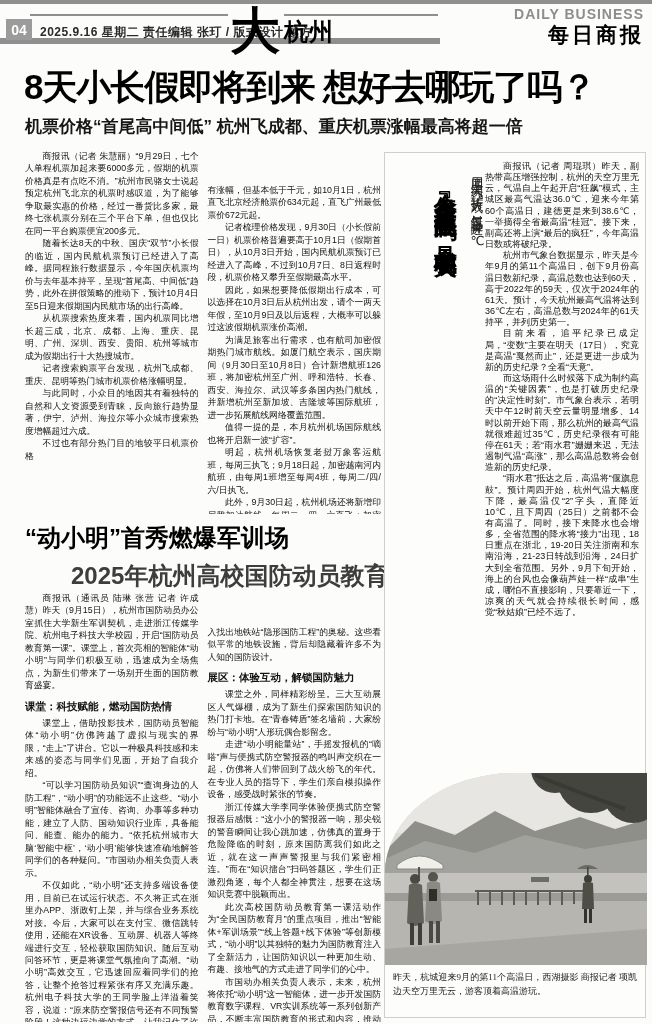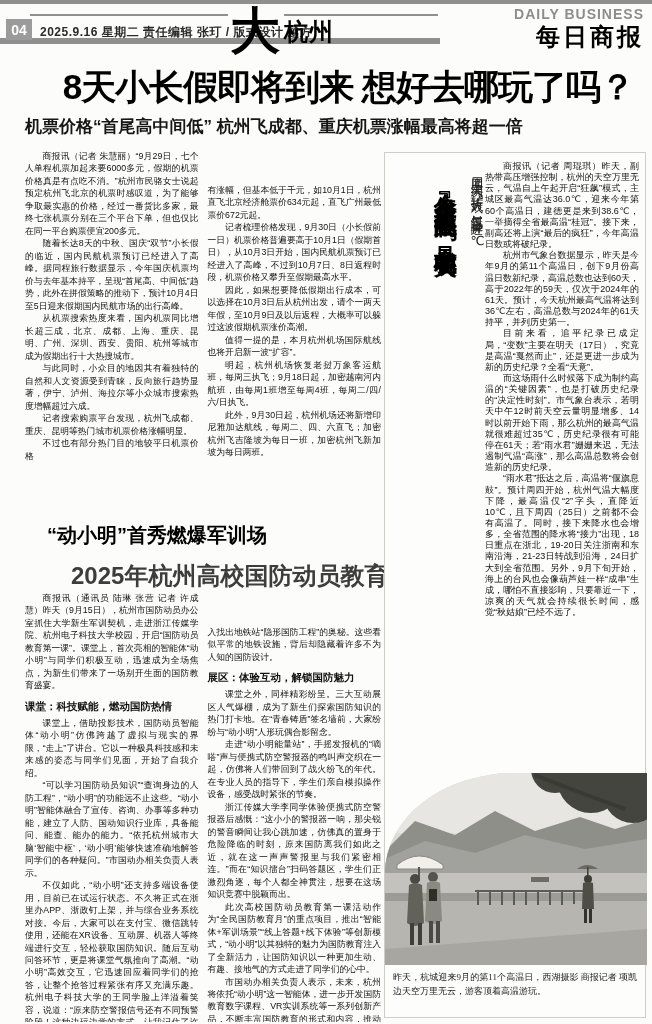--- a/index.html
+++ b/index.html
@@ -14,33 +14,33 @@
   .thinline-r{position:absolute;left:284px;top:14px;width:154px;height:2px;background:#8f8f8f;}
   .thickbar{position:absolute;left:0;top:38px;width:440px;height:6px;background:#8f8f8f;}
   .pagenum{
     position:absolute;left:6px;top:19px;width:26px;height:21px;background:#9b9b9b;
     color:#fff;font-weight:bold;font-size:14px;display:flex;align-items:center;justify-content:center;text-align:center;
   }
   .dateline{position:absolute;left:40px;top:24px;font-size:12px;font-weight:bold;color:#2a2a2a;letter-spacing:.5px;}
   .logo-big{position:absolute;left:230px;top:-2px;font-size:50px;font-weight:900;font-family:"Liberation Serif","DejaVu Serif",serif;color:#000;}
   .logo-small{position:absolute;left:284px;top:16px;font-size:24px;font-weight:900;letter-spacing:1px;color:#000;}
   .masthead-en{position:absolute;right:8px;top:6px;font-size:14px;font-weight:bold;color:#8d8d8d;letter-spacing:1px;margin-left:48px;}
-  .masthead-cn{position:absolute;right:8px;top:21px;font-size:24px;font-weight:900;letter-spacing:3px;color:#000;}
+  .masthead-cn{position:absolute;right:8px;top:21px;font-size:21px;font-weight:900;letter-spacing:3px;color:#000;}
   
-  .headline1{position:absolute;left:24px;top:64px;width:610px;font-size:35px;font-weight:900;letter-spacing:-1px;color:#000;white-space:nowrap;text-align:right;}
+  .headline1{position:absolute;left:24px;top:64px;width:610px;font-size:35px;font-weight:900;letter-spacing:-1px;color:#000;white-space:nowrap;}
   .subhead1{position:absolute;left:25px;top:115px;width:560px;font-size:17px;font-weight:600;color:#161616;white-space:nowrap;}
   .cols{position:absolute;display:flex;gap:9px;overflow:hidden;}
   .cols-flights{left:25px;top:150px;width:356px;height:364px;}
   .cols-military{left:25px;top:592px;width:356px;height:430px;}
   .col{width:174px;font-size:8.8px;line-height:1.42;text-align:justify;color:#111;}
   .col p{margin:0;text-indent:2em;}
   .col p.cont{text-indent:0;margin-top:34px;}
   .col p.subhead{font-size:10.5px;font-weight:bold;text-indent:0;margin:7px 0 3px 0;}
   
-  .headline2{position:absolute;left:25px;top:522px;font-size:20px;font-weight:900;color:#000;white-space:nowrap;margin-left:22px;}
+  .headline2{position:absolute;left:25px;top:522px;font-size:24px;font-weight:900;color:#000;white-space:nowrap;}
   .subhead2{position:absolute;left:25px;top:560px;font-size:24px;font-weight:700;color:#3d3d3d;white-space:nowrap;margin-left:46px;}
   
   .weather-box{
     position:absolute;left:384px;top:152px;width:262px;height:866px;
     border:1px solid #cfcfca;background:#fdfdfb;box-sizing:border-box;
     padding:8px 6px 0 6px;
   }
   .w-cols{display:flex;height:608px;overflow:hidden;}
   .w-verts{writing-mode:vertical-rl;width:94px;flex:0 0 94px;padding-top:6px;box-sizing:border-box;}
   .w-kicker{font-size:12.5px;color:#222;letter-spacing:2px;margin-left:6px;font-weight:400;}
@@ -74,28 +74,29 @@
   <div class="masthead-en">DAILY BUSINESS</div>
   <div class="masthead-cn">每日商报</div>
 
   <div class="headline1">8天小长假即将到来 想好去哪玩了吗？</div>
   <div class="subhead1">机票价格“首尾高中间低” 杭州飞成都、重庆机票涨幅最高将超一倍</div>
   <div class="cols cols-flights">
     <div class="col">
       <p>商报讯（记者 朱慧丽）“9月29日，七个人单程机票加起来要6000多元，假期的机票价格真是有点吃不消。”杭州市民骆女士说起预定杭州飞北京的机票时感叹道，为了能够争取最实惠的价格，经过一番货比多家，最终七张机票分别在三个平台下单，但也仅比在同一平台购票便宜200多元。</p>
       <p>随着长达8天的中秋、国庆“双节”小长假的临近，国内民航机票预订已经进入了高峰。据同程旅行数据显示，今年国庆机票均价与去年基本持平，呈现“首尾高、中间低”趋势，此外在拼假策略的推动下，预计10月4日至5日迎来假期国内民航市场的出行高峰。</p>
       <p>从机票搜索热度来看，国内机票同比增长超三成，北京、成都、上海、重庆、昆明、广州、深圳、西安、贵阳、杭州等城市成为假期出行十大热搜城市。</p>
+      <p>记者搜索购票平台发现，杭州飞成都、重庆、昆明等热门城市机票价格涨幅明显。</p>
       <p>与此同时，小众目的地因其有着独特的自然和人文资源受到青睐，反向旅行趋势显著，伊宁、泸州、海拉尔等小众城市搜索热度增幅超过六成。</p>
-      <p>记者搜索购票平台发现，杭州飞成都、重庆、昆明等热门城市机票价格涨幅明显。</p>
       <p>不过也有部分热门目的地较平日机票价格</p>
     </div>
     <div class="col">
       <p class="cont">有涨幅，但基本低于千元，如10月1日，杭州直飞北京经济舱票价634元起，直飞广州最低票价672元起。</p>
       <p>记者梳理价格发现，9月30日（小长假前一日）机票价格普遍要高于10月1日（假期首日），从10月3日开始，国内民航机票预订已经进入了高峰，不过到10月7日、8日返程时段，机票价格又攀升至假期最高水平。</p>
       <p>因此，如果想要降低假期出行成本，可以选择在10月3日后从杭州出发，请个一两天年假，至10月9日及以后返程，大概率可以躲过这波假期机票涨价高潮。</p>
+      <p>为满足旅客出行需求，也有航司加密假期热门城市航线。如厦门航空表示，国庆期间（9月30日至10月8日）合计新增航班126班，将加密杭州至广州、呼和浩特、长春、西安、海拉尔、武汉等多条国内热门航线，并新增杭州至新加坡、吉隆坡等国际航班，进一步拓展航线网络覆盖范围。</p>
       <p>值得一提的是，本月杭州机场国际航线也将开启新一波“扩容”。</p>
       <p>明起，杭州机场恢复老挝万象客运航班，每周三执飞；9月18日起，加密越南河内航班，由每周1班增至每周4班，每周二/四/六/日执飞。</p>
       <p>此外，9月30日起，杭州机场还将新增印尼雅加达航线，每周二、四、六直飞；加密杭州飞吉隆坡为每日一班，加密杭州飞新加坡为每日两班。</p>
     </div>
   </div>
 
   <div class="headline2">“动小明”首秀燃爆军训场</div>
   <div class="subhead2">2025年杭州高校国防动员教育第一课开讲</div>
   <div class="cols cols-military">
     <div class="col">

